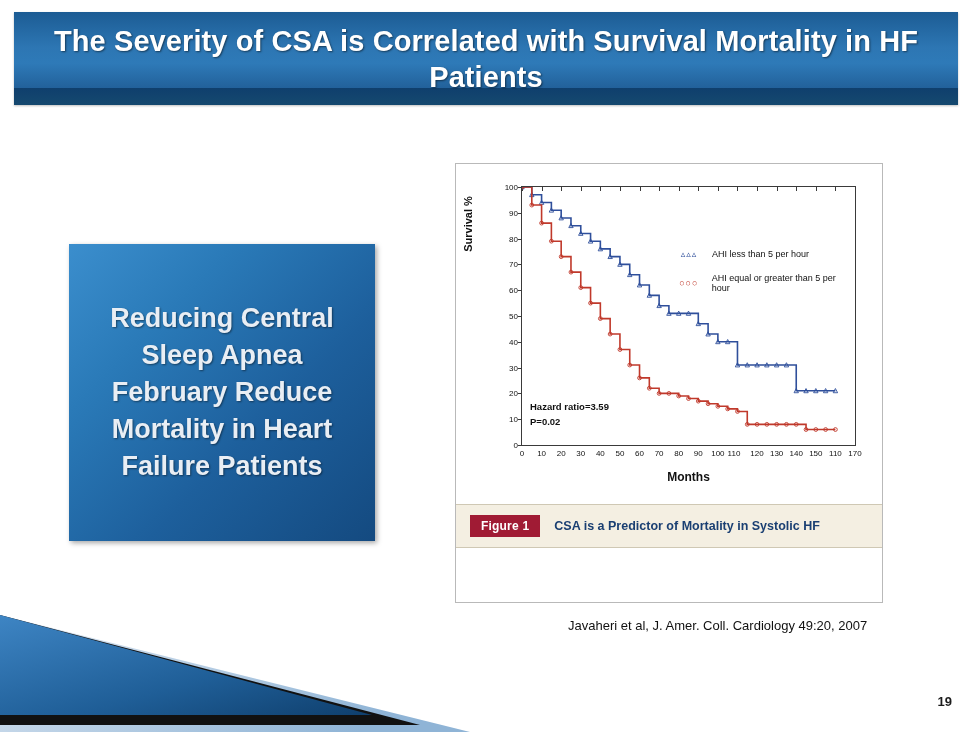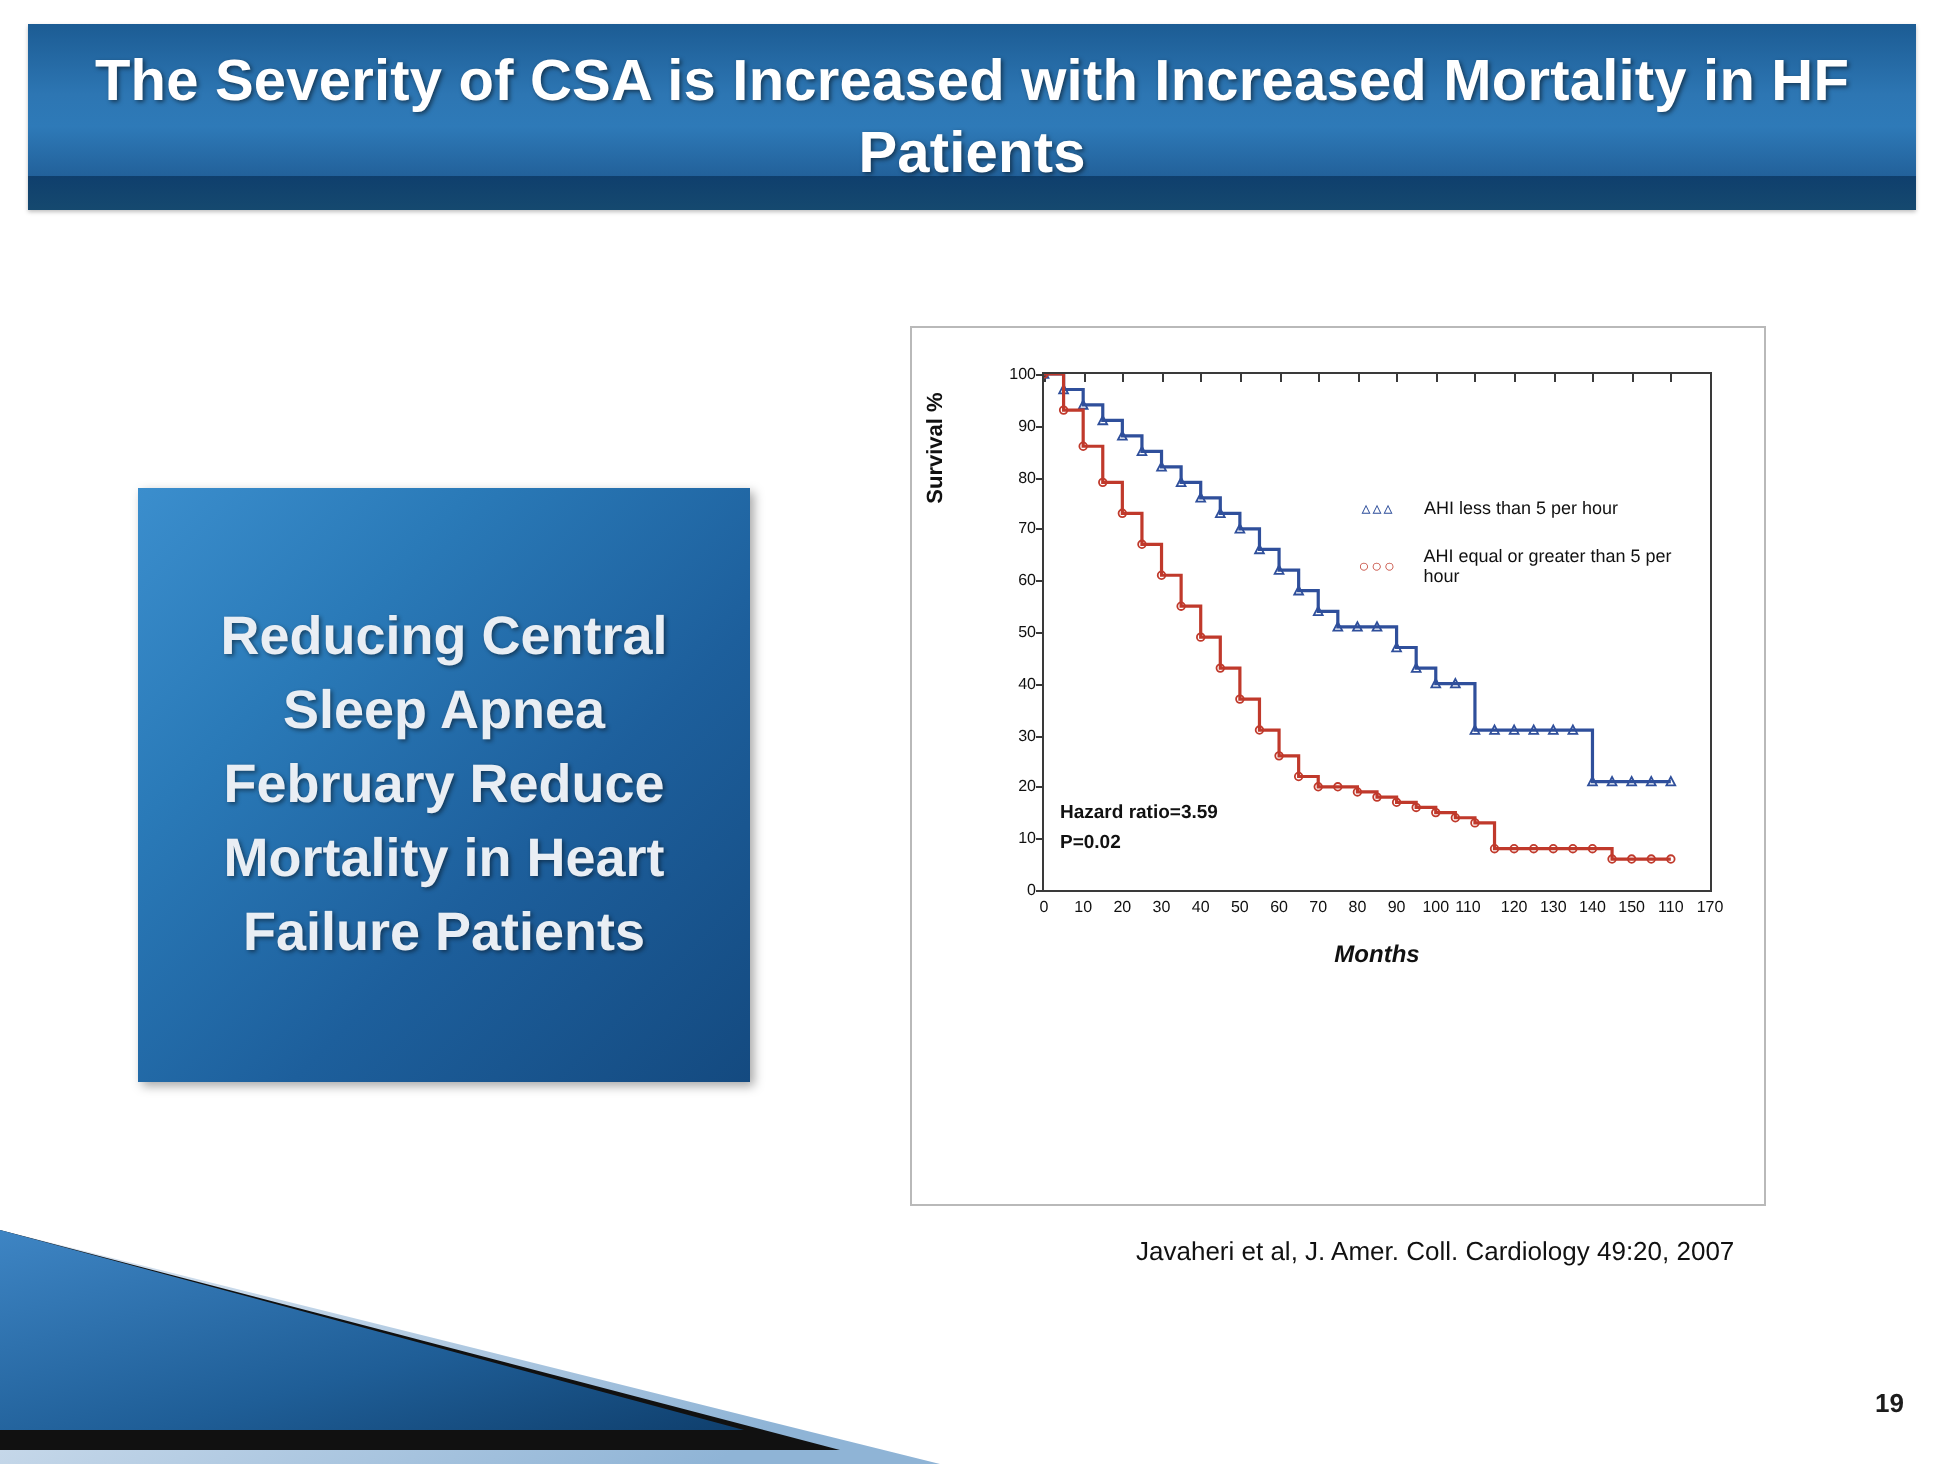--- a/index.html
+++ b/index.html
@@ -112,21 +112,20 @@
   }
   .xlabel {
     position: absolute;
     left: 65px;
     top: 306px;
     width: 335px;
     text-align: center;
     font-size: 12px;
     font-weight: bold;
     color: #111;
-    font-style: italic;
   }
   .ytick {
     position: absolute;
     right: 100%;
     margin-right: 4px;
     font-size: 8px;
     color: #111;
     white-space: nowrap;
     transform: translateY(-50%);
   }
@@ -250,21 +249,21 @@
     bottom: 0;
     width: 560px;
     height: 135px;
     pointer-events: none;
   }
 </style>
 </head>
 <body>
 
 <div class="title-bar">
-  <div class="title-text">The Severity of CSA is Increased with Increased Mortality in HF Patients</div>
+  <div class="title-text">The Severity of CSA is Correlated with Survival Mortality in HF Patients</div>
 </div>
 
 <div class="callout">
   <div class="callout-text">Reducing Central Sleep Apnea February Reduce Mortality in Heart Failure Patients</div>
 </div>
 
 <div class="figure-panel">
 
   <div class="chart-area">
 
@@ -420,20 +419,24 @@
 
       <div class="stats">
         <div>Hazard ratio=3.59</div>
         <div>P=0.02</div>
       </div>
     </div>
 
     <div class="xlabel">Months</div>
   </div>
 
+  <div class="caption-bar">
+    <span class="fig-tag">Figure 1</span>
+    <span class="caption-title">CSA is a Predictor of Mortality in Systolic HF</span>
+  </div>
 
 </div>
 
 <div class="source">Javaheri et al, J. Amer. Coll. Cardiology 49:20, 2007</div>
 
 <div class="slide-number">19</div>
 
 <svg class="deco" viewBox="0 0 560 135" preserveAspectRatio="none">
   <defs>
     <linearGradient id="g1" x1="0" y1="0" x2="1" y2="1">

